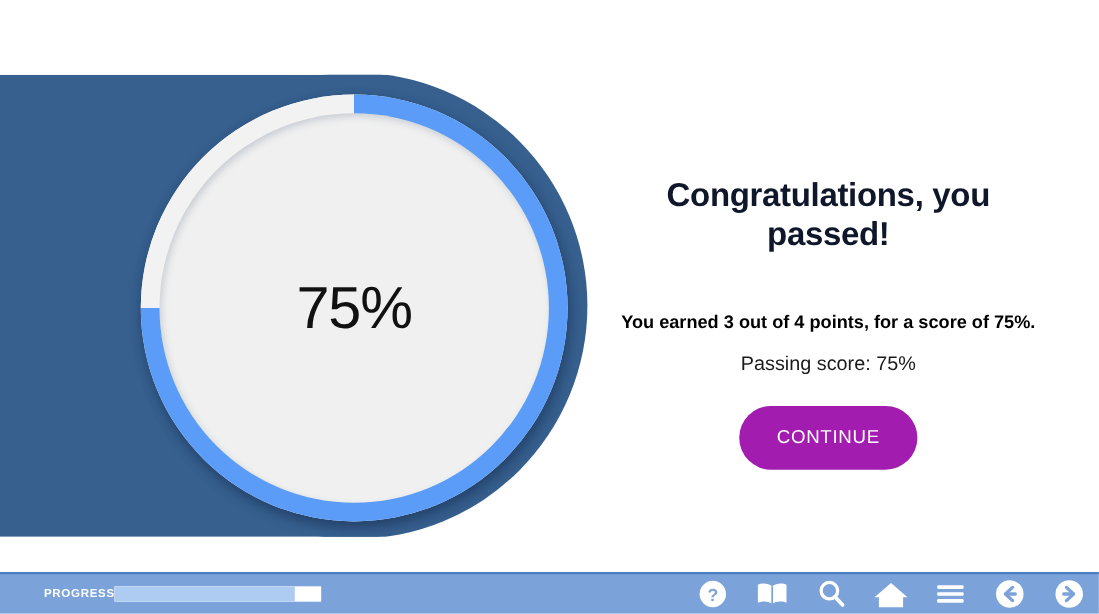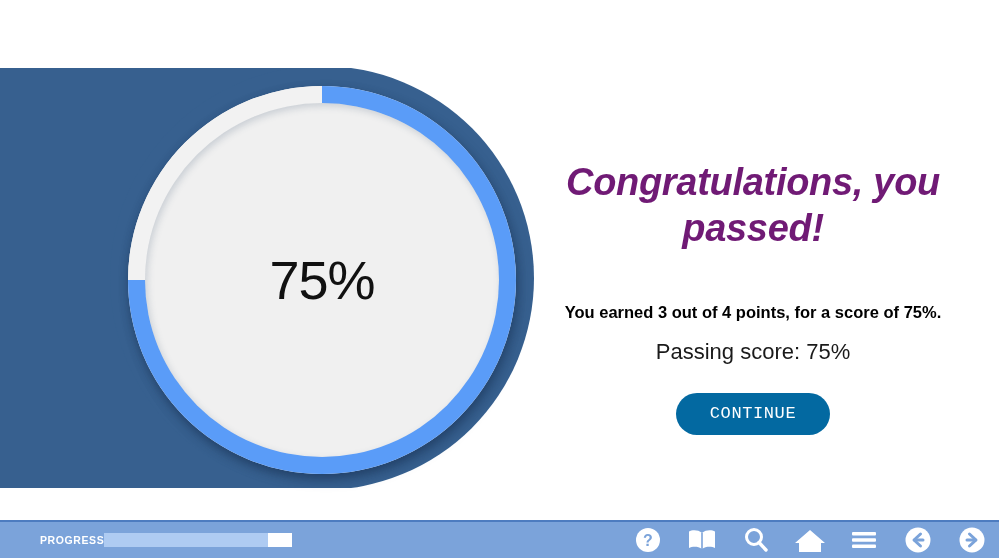--- a/index.html
+++ b/index.html
@@ -109,53 +109,52 @@
 
   
   .content {
     position: absolute;
     left: 556px;
     top: 160px;
     width: 394px;
     text-align: center;
   }
   .headline {
-    font-size: 38px;
+    font-size: 30px;
     font-weight: bold;
-    color: #701a75;
+    color: #0f172a;
     margin: 0;
     line-height: 1.2;
     letter-spacing: -0.3px;
-    font-style: italic;
   }
   .score-line {
     margin: 52px 0 0 0;
     font-size: 16.5px;
     font-weight: bold;
     color: #000000;
   }
   .passing-line {
     margin: 17px 0 0 0;
-    font-size: 22px;
+    font-size: 18px;
     font-weight: 400;
     color: #1a1a1a;
   }
   .continue-btn {
     display: inline-block;
     margin-top: 28px;
-    background: #0369a1;
+    background: #a21caf;
     color: #ffffff;
     border: none;
     border-radius: 40px;
     padding: 0 34px;
-    height: 42px;
+    height: 58px;
     line-height: 42px;
     font-size: 17px;
     letter-spacing: 0.6px;
-    font-family: Liberation Mono, monospace;
+    font-family: Liberation Sans, sans-serif;
     cursor: pointer;
   }
 
   
   .bottom-bar {
     position: absolute;
     left: 0;
     bottom: 0;
     width: 999px;
     height: 36px;

